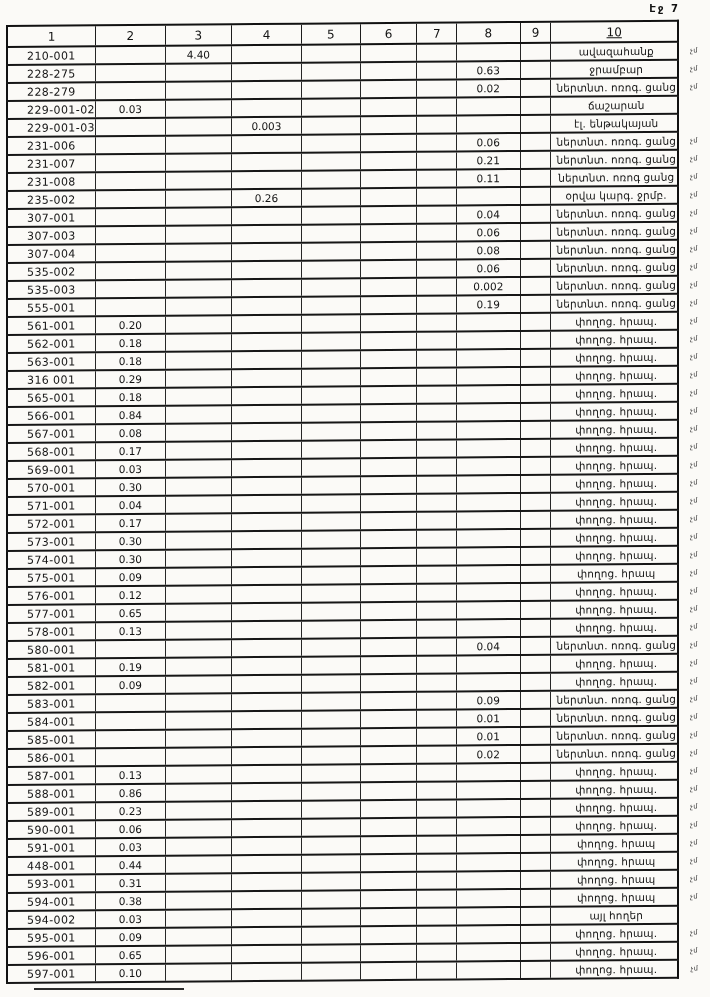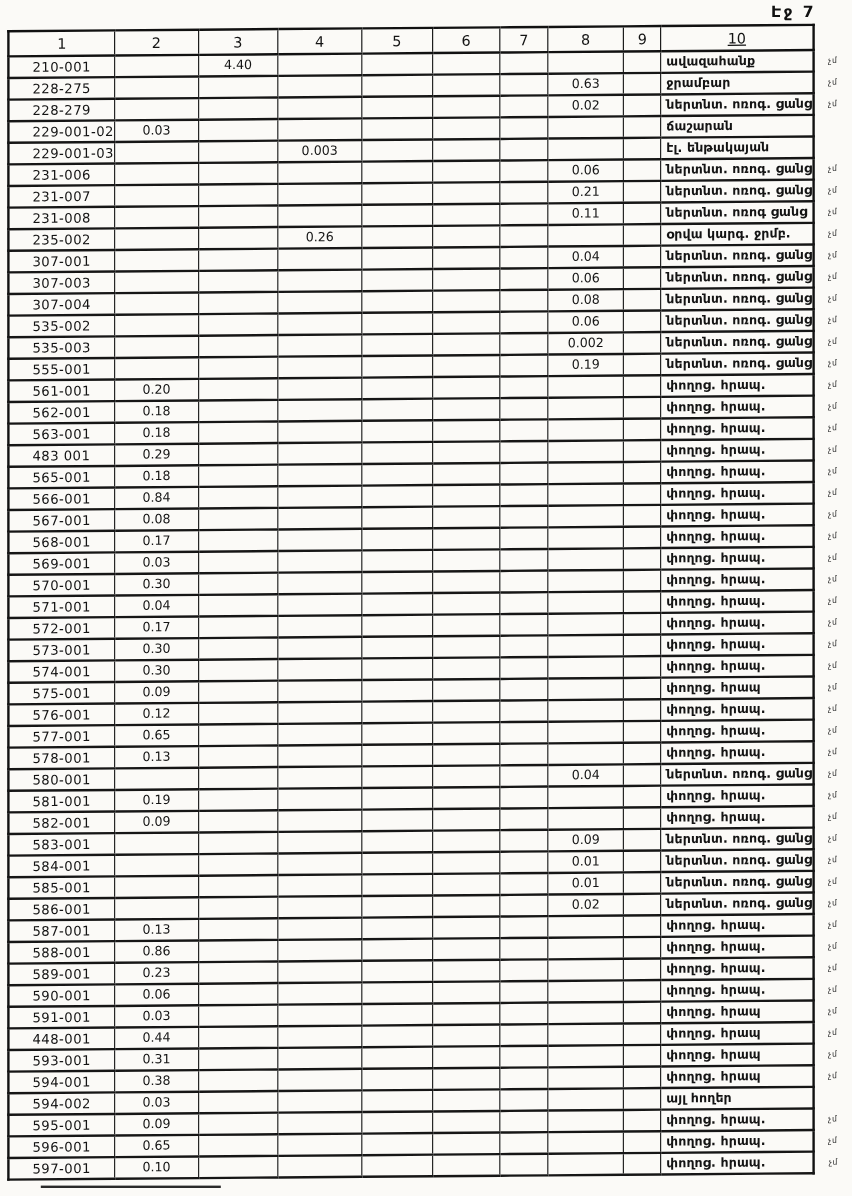--- a/index.html
+++ b/index.html
@@ -5,21 +5,21 @@
   html,body{margin:0;padding:0;}
   body{
     width:710px;height:997px;overflow:hidden;position:relative;
     background:#fbfaf7;
     font-family:"DejaVu Sans",sans-serif;
     color:#141414;
     -webkit-font-smoothing:none;
   }
   .page-number{
     position:absolute;top:3px;right:30px;
-    font-size:13px;font-weight:bold;letter-spacing:2px;color:#111;
+    font-size:10px;font-weight:bold;letter-spacing:2px;color:#111;
   }
   .scan{
     position:absolute;left:6px;top:25px;
     transform:skewY(-0.45deg);
     transform-origin:0 50%;
   }
   table.grid{
     border-collapse:collapse;table-layout:fixed;
     font-size:10.5px;
   }
@@ -49,21 +49,21 @@
     height:16px;
     border-right:1px solid #262626;
     border-bottom:2px solid #161616;
     vertical-align:middle;
   }
   tbody td:first-child{border-left:2px solid #111;}
   tbody td.desc{border-right:2px solid #111;}
   tbody td.annot{border:none;background:transparent;}
   td.code{text-align:left;padding-left:19px;font-size:11px;letter-spacing:.4px;}
   td.num{text-align:center;}
-  td.desc{text-align:left;padding-left:4px;font-weight:bold;font-size:10.5px;letter-spacing:.1px;}
+  td.desc{text-align:center;padding-left:4px;font-weight:normal;font-size:10.5px;letter-spacing:.1px;}
   td.annot{font-size:7px;color:#3a3a3a;text-align:center;letter-spacing:0;font-family:Liberation Mono, monospace;}
   .artifact-line{
     position:absolute;left:34px;top:988px;width:150px;height:2px;background:#2a2a2a;
   }
 </style>
 </head>
 <body>
 
 <div class="page-number">Էջ 7</div>
 
@@ -326,21 +326,21 @@
           <td class="num"></td>
           <td class="num"></td>
           <td class="num"></td>
           <td class="num"></td>
           <td class="num"></td>
           <td class="num"></td>
           <td class="desc">փողոց. հրապ.</td>
           <td class="annot">չմ</td>
         </tr>
         <tr>
-          <td class="code">483 001</td>
+          <td class="code">316 001</td>
           <td class="num">0.29</td>
           <td class="num"></td>
           <td class="num"></td>
           <td class="num"></td>
           <td class="num"></td>
           <td class="num"></td>
           <td class="num"></td>
           <td class="num"></td>
           <td class="desc">փողոց. հրապ.</td>
           <td class="annot">չմ</td>

